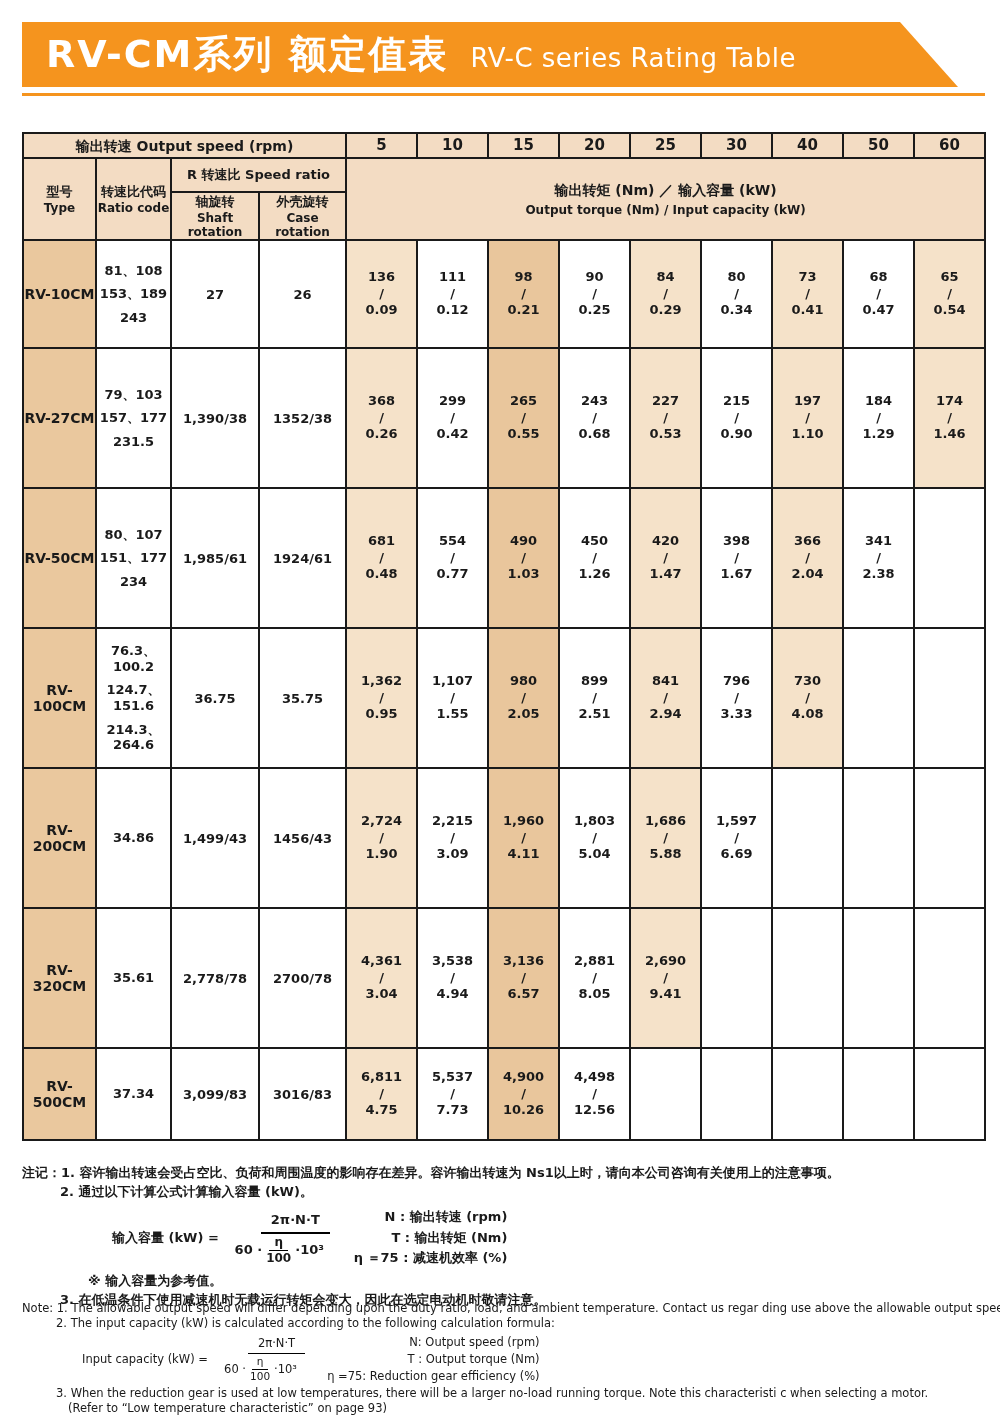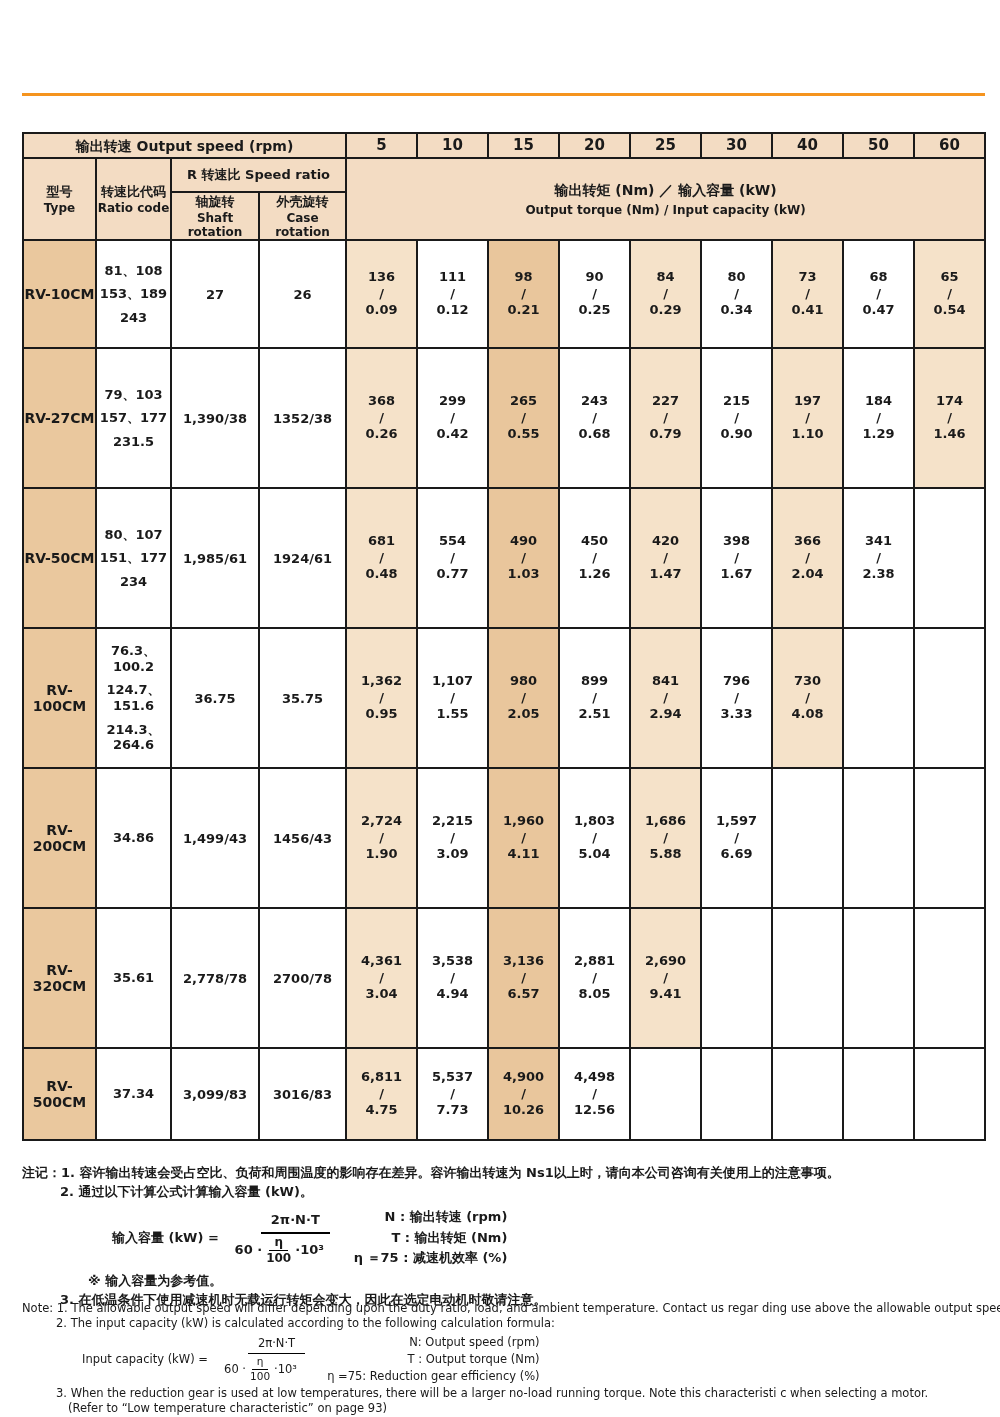--- a/index.html
+++ b/index.html
@@ -85,20 +85,24 @@
   .mini-num { border-bottom:1.5px solid #000; padding:0 5px 1px; }
   .mini-den { padding-top:1px; }
   .legend { display:inline-flex; flex-direction:column; align-items:flex-end; margin-left:14px; gap:2px; }
   .legend span { white-space:nowrap; }
 </style>
 </head>
 <body>
 
 <div class="page">
 
+  <div class="banner">
+    <span class="title-cn">RV-CM系列 额定值表</span>
+    <span class="title-en">RV-C series Rating Table</span>
+  </div>
   <div class="banner-underline"></div>
 
   <table class="rating">
     <colgroup>
       <col style="width:73px">
         <col style="width:75px">
         <col style="width:88px">
         <col style="width:87px">
       <col style="width:71px">
         <col style="width:71px">
@@ -230,21 +234,21 @@
             <div>0.55</div>
           </td>
           <td class="val-cell">
             <div>243</div>
             <div>/</div>
             <div>0.68</div>
           </td>
           <td class="val-cell light">
             <div>227</div>
             <div>/</div>
-            <div>0.79</div>
+            <div>0.53</div>
           </td>
           <td class="val-cell">
             <div>215</div>
             <div>/</div>
             <div>0.90</div>
           </td>
           <td class="val-cell light">
             <div>197</div>
             <div>/</div>
             <div>1.10</div>

